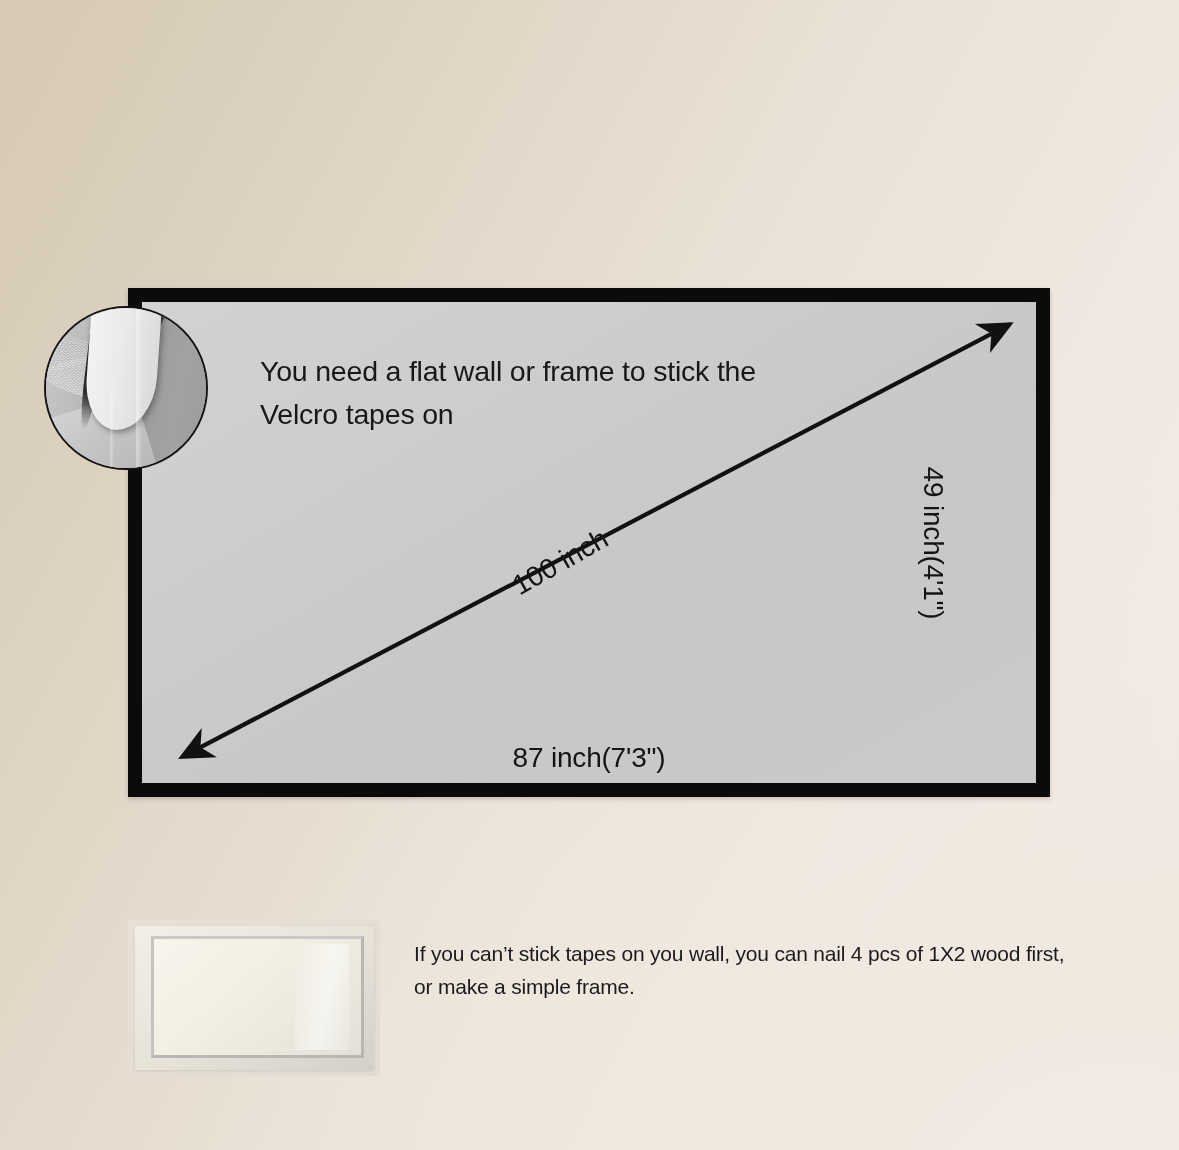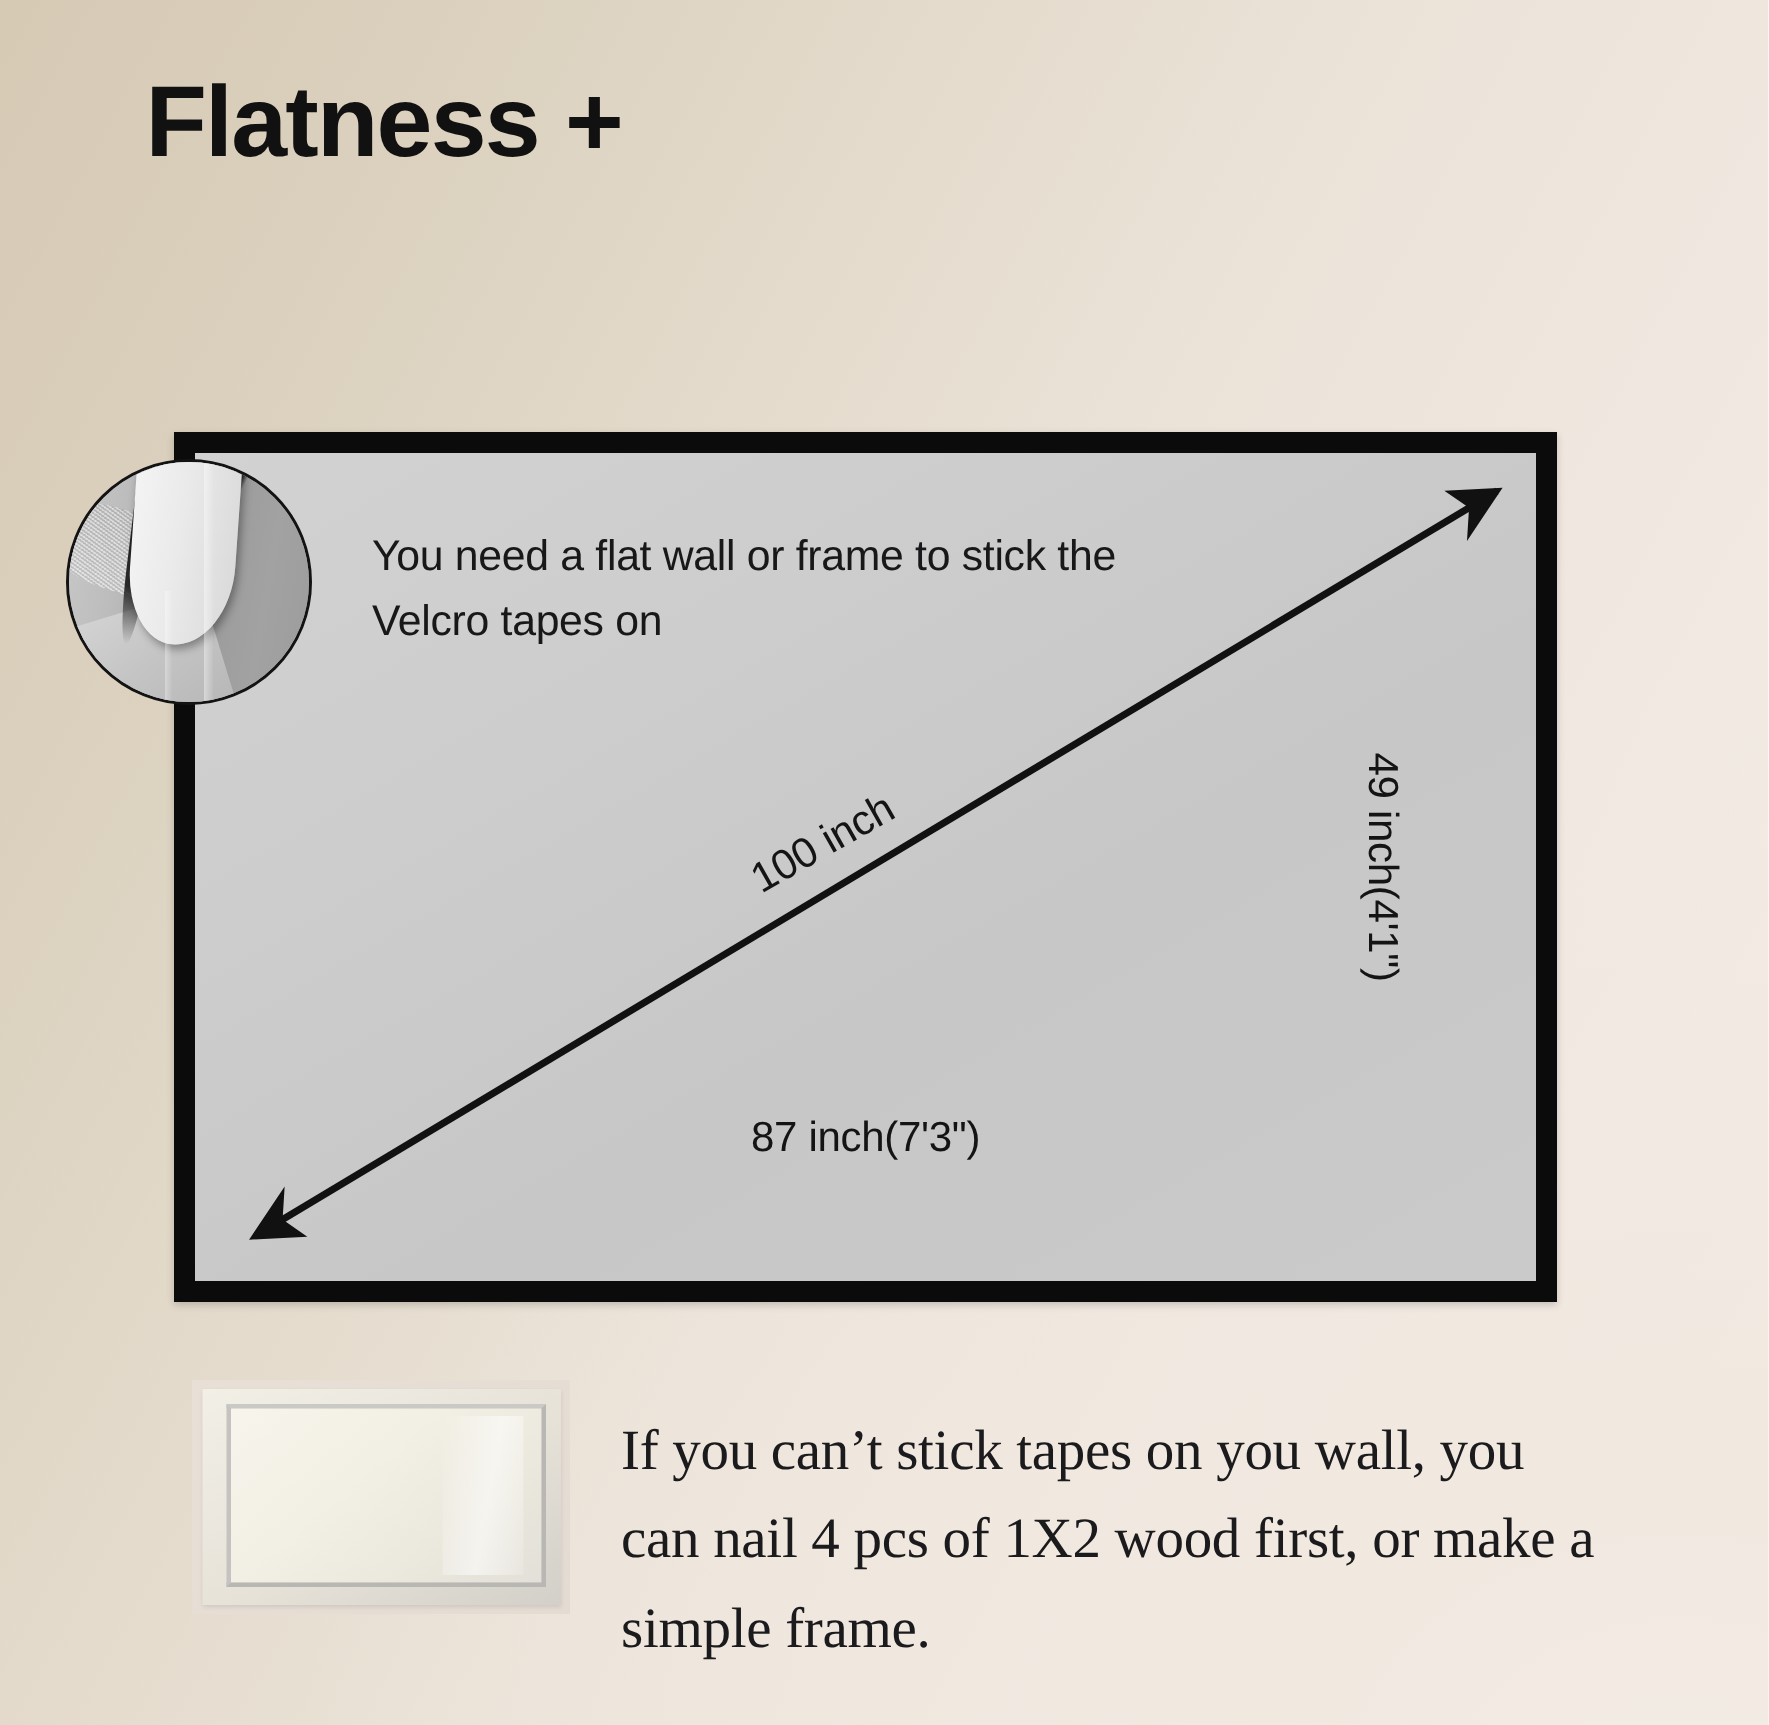--- a/index.html
+++ b/index.html
@@ -53,24 +53,24 @@
     font-size: 36px;
     font-weight: 700;
     letter-spacing: -0.4px;
     line-height: 1.35;
     color: #2c2a28;
   }
 
   
   #screen {
     position: absolute;
-    left: 116px;
+    left: 128px;
     top: 288px;
     width: 922px;
-    height: 580px;
+    height: 509px;
     background: #0b0b0b;
     box-sizing: border-box;
     border: 14px solid #0b0b0b;
     box-shadow: 0 2px 5px rgba(0,0,0,0.18);
   }
   #screen-surface {
     position: relative;
     width: 100%;
     height: 100%;
     background:
@@ -257,33 +257,31 @@
     height: 92%;
     background: linear-gradient(100deg, rgba(255,255,255,0.0) 0%, rgba(255,255,255,0.55) 55%, rgba(255,255,255,0.15) 100%);
   }
 
   
   #bottom-note {
     position: absolute;
     left: 414px;
     top: 938px;
     width: 660px;
-    font-size: 38px;
+    font-size: 21px;
     line-height: 1.56;
     color: #1b1b1d;
     letter-spacing: -0.2px;
-    font-family: Liberation Serif, serif;
   }
 </style>
 </head>
 <body>
 
 <div id="page">
 
-  <div id="title">Flatness +</div>
 
 
   <div id="screen">
     <div id="screen-surface">
 
       <div id="screen-note">You need a flat wall or frame to stick the Velcro tapes on</div>
 
       <svg id="diag-svg" viewBox="0 0 894 479" preserveAspectRatio="none">
         <defs>
           <marker id="ahead" markerWidth="9" markerHeight="9" refX="7.4" refY="4.5" orient="auto" markerUnits="strokeWidth">

